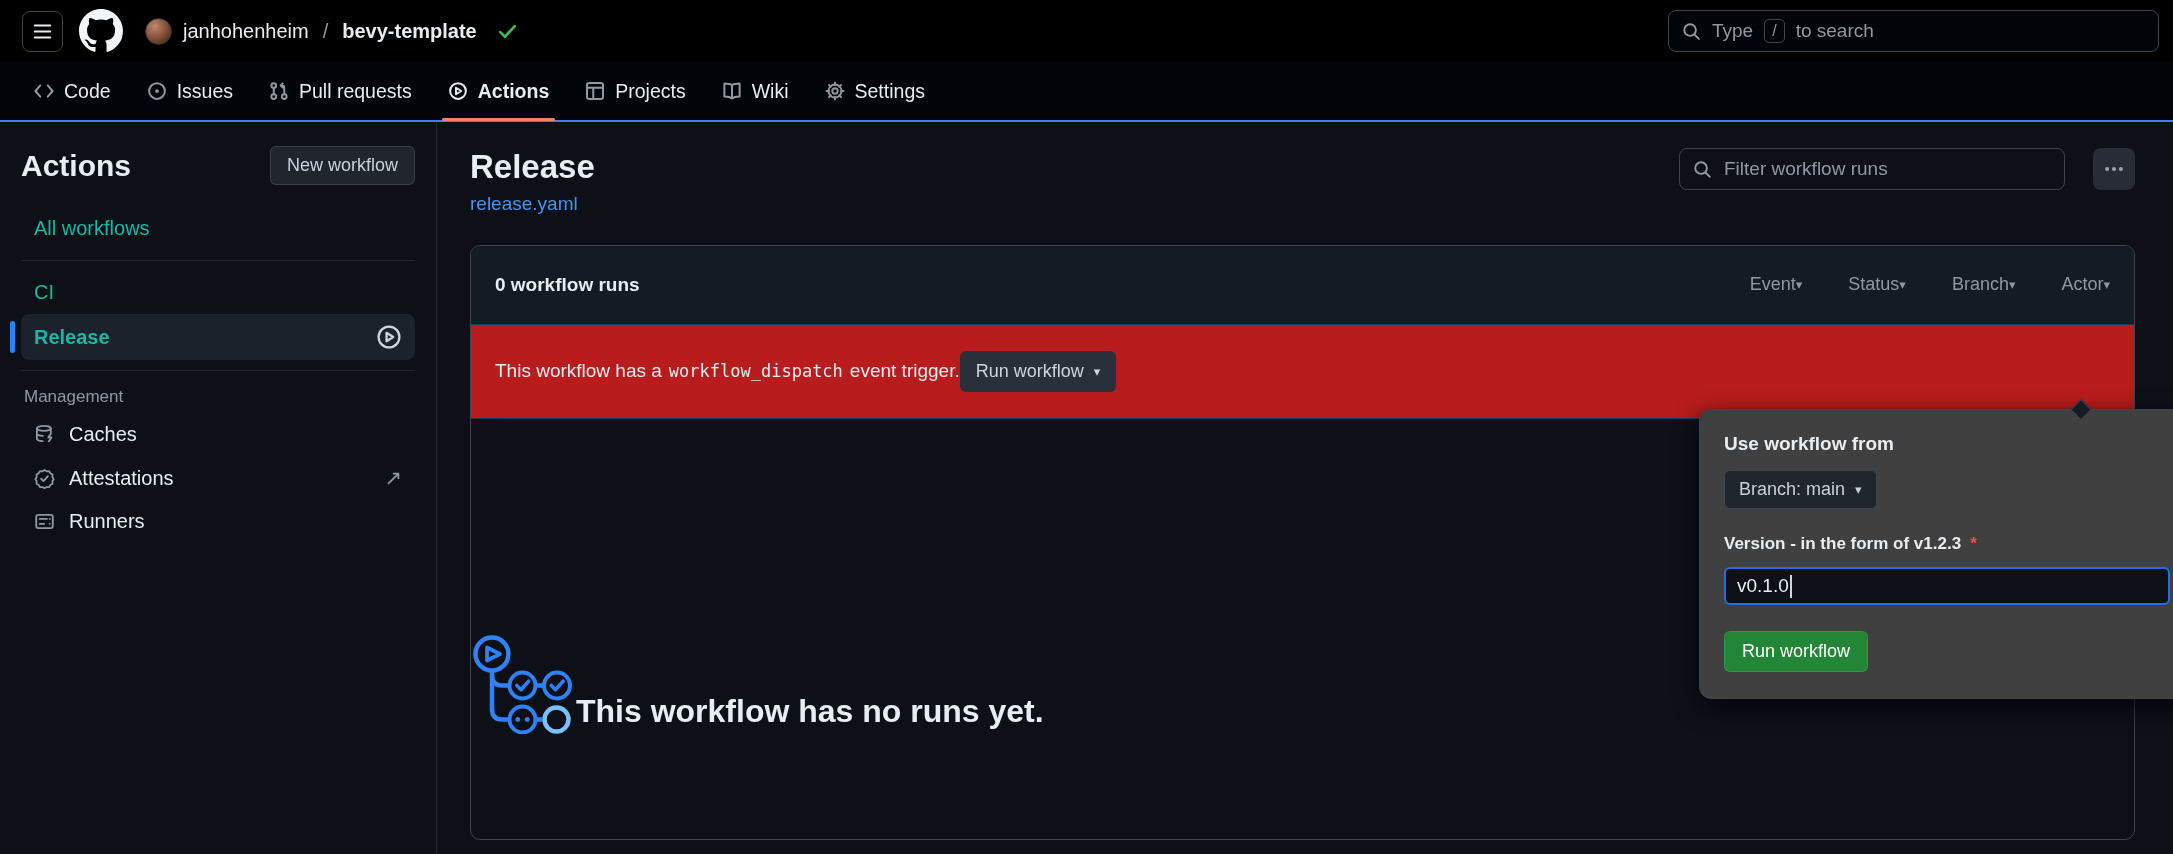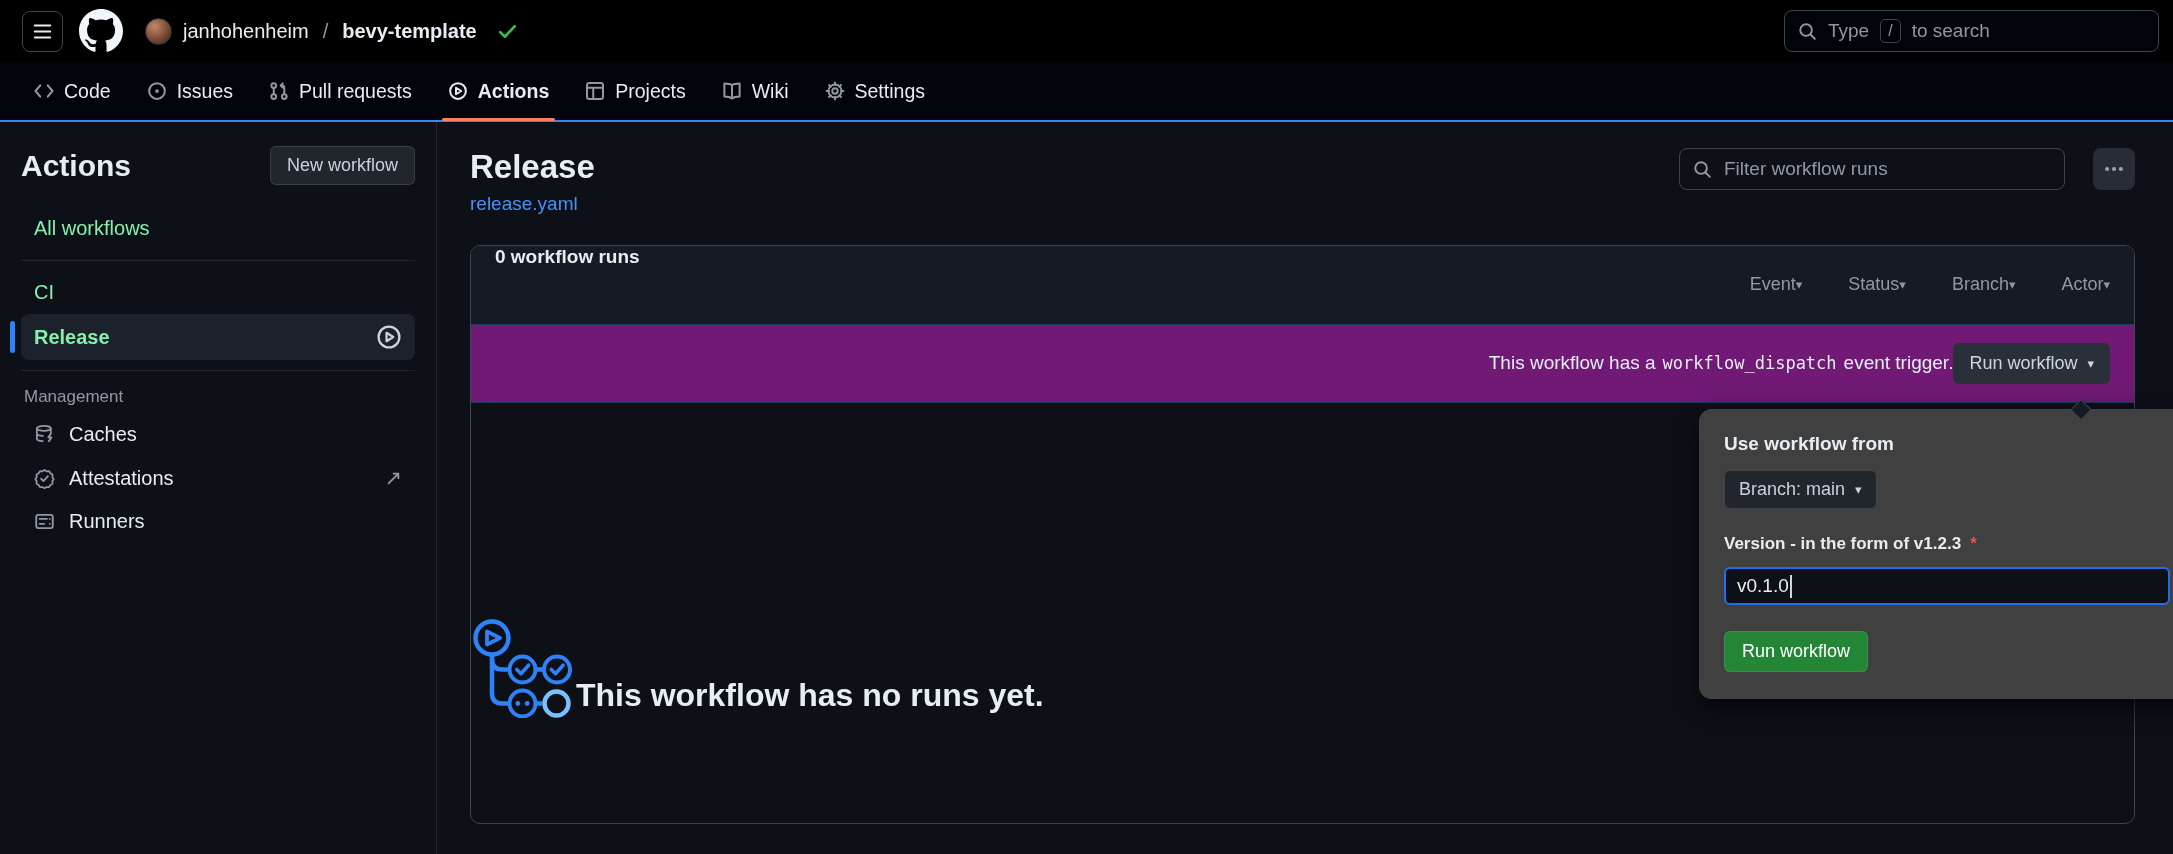--- a/index.html
+++ b/index.html
@@ -14,21 +14,21 @@
   .hamburger{width:41px;height:41px;border:1px solid #3d444d;border-radius:8px;background:transparent;
              display:flex;align-items:center;justify-content:center;color:#e6edf3;}
   .logo{color:#f0f6fc;display:flex;cursor:pointer;}
   .crumb{display:flex;align-items:center;gap:11px;font-size:20px;margin-left:6px;}
   .avatar{width:27px;height:27px;border-radius:50%;border:1px solid #30363d;
           background:radial-gradient(circle at 35% 30%,#c0886a,#7a4a35 55%,#2e1d18);}
   .crumb .owner{color:#e6edf3;cursor:pointer;}
   .crumb .sep{color:#9198a1;margin:0 3px;}
   .crumb .repo{font-weight:700;cursor:pointer;}
   .crumb-check{color:#3fb950;margin-left:9px;display:flex;cursor:pointer;}
-  .topbar-search{margin-left:auto;margin-right:-8px;width:375px;height:42px;border:1px solid #3d444d;
+  .topbar-search{margin-left:auto;margin-right:-8px;width:491px;height:42px;border:1px solid #3d444d;
                  border-radius:8px;display:flex;align-items:center;gap:11px;padding:0 13px;
                  color:#9198a1;font-size:19px;background:#010409;cursor:text;}
   .slash-key{border:1px solid #3d444d;border-radius:5px;font-size:16px;padding:0 7px;line-height:22px;}
 
   
   .tabsbar{height:60px;background:#010409;border-bottom:2px solid #3b82f6;display:flex;
            align-items:stretch;padding:0 16px;}
   .tab{position:relative;display:flex;align-items:center;gap:10px;padding:0 15px;margin:0 3px;
        font-size:19.5px;color:#e6edf3;cursor:pointer;}
   .tab .ticon{color:#9198a1;display:flex;}
@@ -38,21 +38,21 @@
                      background:#f78166;border-radius:3px;}
 
   
   .body-row{display:flex;height:732px;}
   .sidebar{width:437px;min-width:437px;border-right:1px solid #21262d;padding:24px 21px;}
   .sb-head{display:flex;align-items:center;justify-content:space-between;}
   .sb-title{font-size:30px;font-weight:700;}
   .btn-default{background:#21262d;color:#c9d1d9;border:1px solid rgba(240,246,252,0.12);
                border-radius:6px;font-size:18px;padding:8px 16px;}
   .sb-list{margin-top:22px;}
-  .sb-item{padding:10px 13px;border-radius:8px;font-size:20px;color:#86efac;cursor:pointer;}
+  .sb-item{padding:10px 13px;border-radius:8px;font-size:20px;color:#14b8a6;cursor:pointer;}
   .sb-sep{border:0;border-top:1px solid #21262d;margin:10px 0;}
   .sb-item.selected{background:#1c222b;font-weight:600;display:flex;align-items:center;
                     justify-content:space-between;position:relative;}
   .sb-item.selected::before{content:"";position:absolute;left:-11px;top:7px;bottom:7px;width:5px;
                             border-radius:4px;background:#2f81f7;}
   .sel-play{color:#cdd5df;display:flex;}
   .sb-label{color:#9198a1;font-size:17px;margin:16px 0 6px;padding:0 3px;}
   .sb-mgmt{display:flex;align-items:center;gap:14px;padding:10px 13px;font-size:20px;
            border-radius:8px;cursor:pointer;}
   .sb-mgmt .micon{color:#9198a1;display:flex;}
@@ -66,28 +66,28 @@
   .head-right{display:flex;gap:28px;align-items:center;}
   .filter{width:386px;height:42px;border:1px solid #3d444d;border-radius:8px;background:transparent;
           display:flex;align-items:center;gap:10px;padding:0 13px;color:#9198a1;}
   .filter input{background:transparent;border:0;outline:0;color:#e6edf3;font-size:19px;width:100%;
                 font-family:inherit;}
   .filter input::placeholder{color:#9198a1;}
   .kebab{width:42px;height:42px;border-radius:8px;border:0;background:#272c35;color:#9aa3ad;
          display:flex;align-items:center;justify-content:center;}
 
   .card{margin-top:30px;border:1px solid #3d444d;border-radius:10px;overflow:hidden;}
-  .card-head{background:#151b23;padding:0 24px;height:78px;display:flex;
+  .card-head{background:#151b23;padding:0 24px;height:78px;display:flex;align-items:center;
              justify-content:space-between;}
   .runs-count{font-size:19px;font-weight:700;}
   .filters{display:flex;gap:46px;font-size:18px;color:#9198a1;}
   .fdrop{display:flex;align-items:center;gap:0;cursor:pointer;}
   .caret{font-size:13px;line-height:1;}
-  .banner{background:#701a75;border-top:1px solid #1e3a66;border-bottom:1px solid #1e3a66;
-          padding:0 24px;height:79px;display:flex;align-items:center;justify-content:flex-end;}
+  .banner{background:#b91c1c;border-top:1px solid #1e3a66;border-bottom:1px solid #1e3a66;
+          padding:0 24px;height:95px;display:flex;align-items:center;justify-content:flex-start;}
   .banner-text{font-size:19px;color:#e6edf3;}
   .banner-text code{font-family:"DejaVu Sans Mono",monospace;font-size:17px;margin:0 7px;}
   .run-btn{background:#2a303a;border:0;border-radius:6px;color:#cdd5df;font-size:18px;
            padding:10px 16px;display:flex;align-items:center;gap:10px;}
   .empty{height:420px;padding-top:110px;display:flex;flex-direction:row;align-items:center;}
   .empty-title{margin-top:56px;font-size:32px;font-weight:700;color:#e6edf3;}
 
   
   .panel{position:absolute;left:1699px;top:398px;width:496px;background:#404040;
          border:1px solid #3d444d;border-radius:12px;padding:23px 24px 26px;

